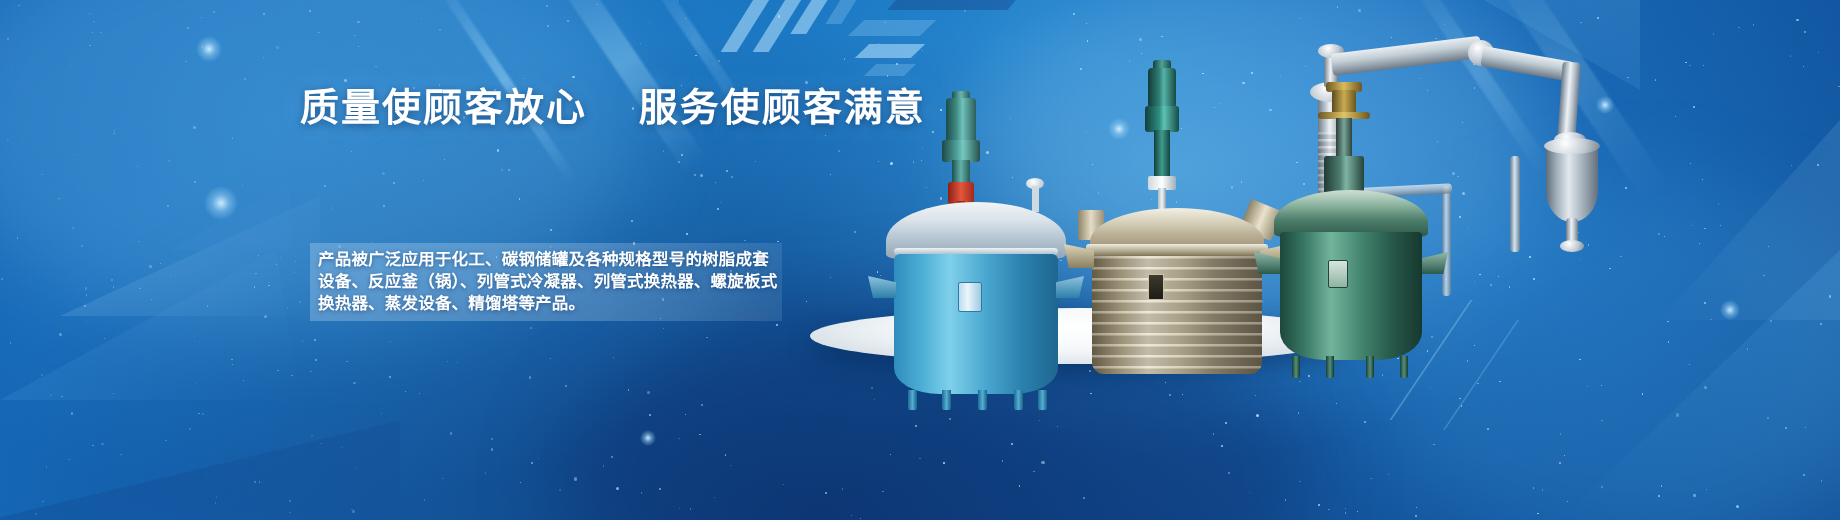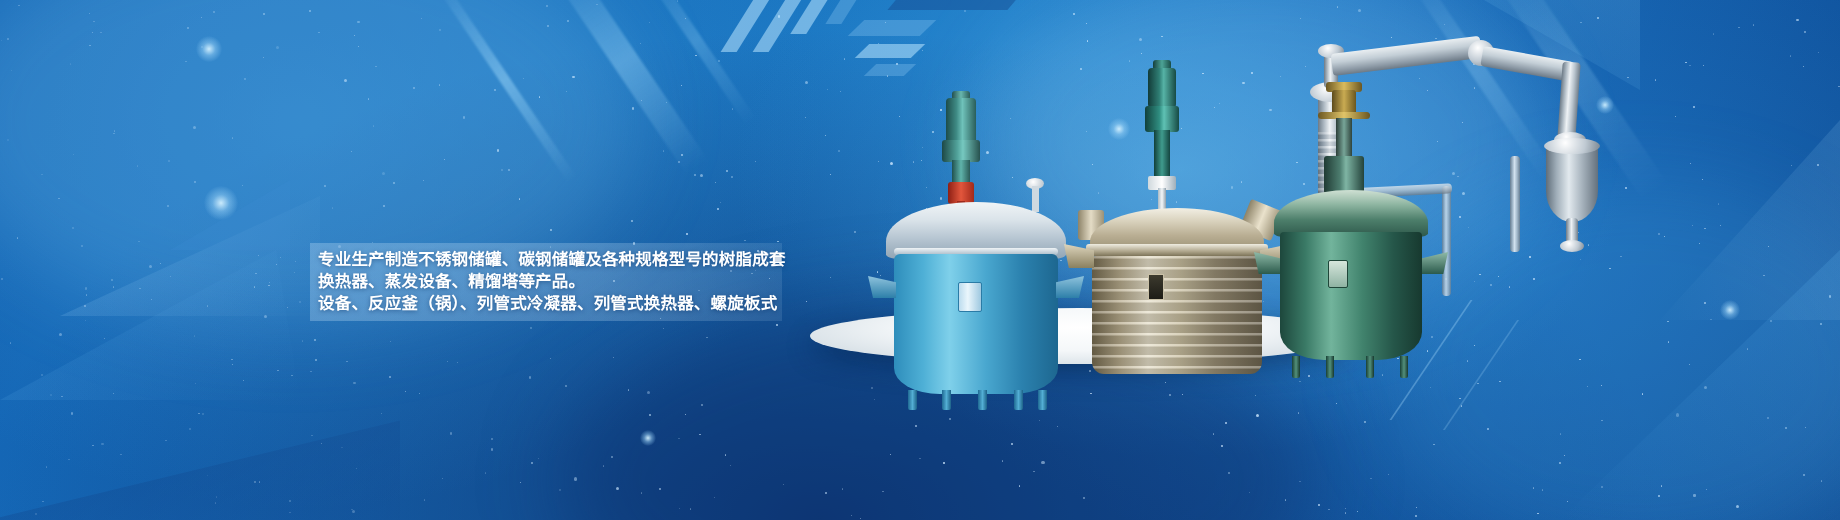--- a/index.html
+++ b/index.html
@@ -877,23 +877,28 @@
       <div class="lug r"></div>
       <div class="leg" style="left:22px;"></div>
       <div class="leg" style="left:56px;"></div>
       <div class="leg" style="left:96px;"></div>
       <div class="leg" style="left:130px;"></div>
     </div>
   </div>
 
   <div class="copy">
 
+    <div class="headline">
+      <span>质量使顾客放心</span>
+      <span class="gap"></span>
+      <span>服务使顾客满意</span>
+    </div>
 
 
     <div class="panel"></div>
     <div class="paragraph">
-      <div>专业生产制造不锈钢储罐、碳钢储罐及各种规格型号的树脂成套</div>
+      <div>产品被广泛应用于化工、碳钢储罐及各种规格型号的树脂成套</div>
+      <div>设备、反应釜（锅）、列管式冷凝器、列管式换热器、螺旋板式</div>
       <div>换热器、蒸发设备、精馏塔等产品。</div>
-      <div>设备、反应釜（锅）、列管式冷凝器、列管式换热器、螺旋板式</div>
     </div>
   </div>
 
 </div>
 
 </body></html>

